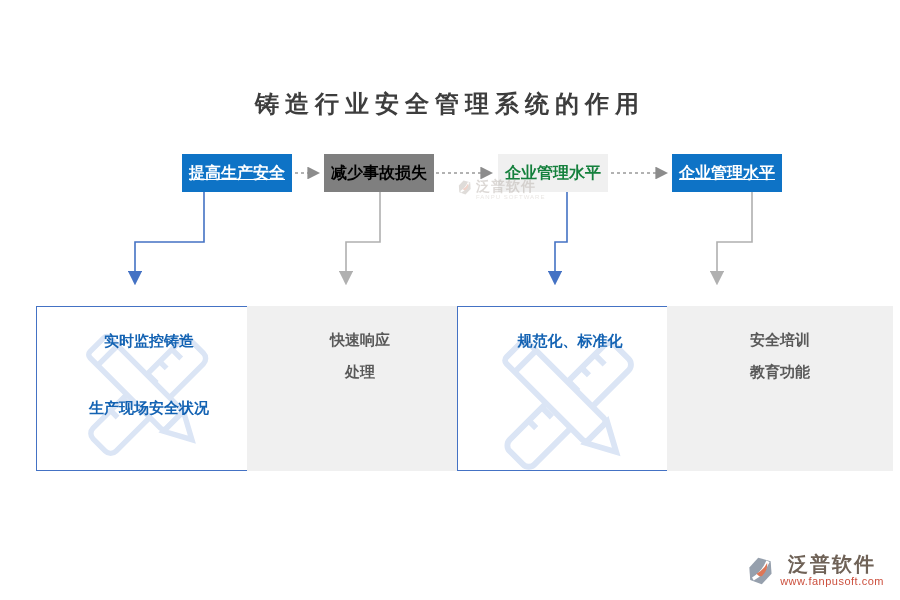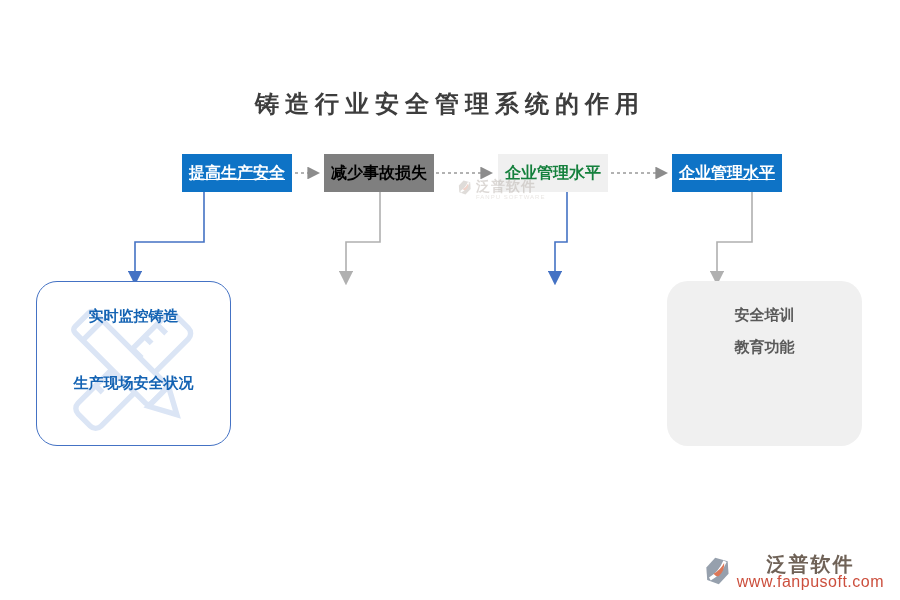--- a/index.html
+++ b/index.html
@@ -15,21 +15,21 @@
   
   .tbox {
     position:absolute; top:154px; width:110px; height:38px; line-height:38px;
     text-align:center; font-size:16px; font-weight:bold; white-space:nowrap;
   }
   .tbox-blue  { background:#0e73c6; color:#ffffff;text-decoration:underline; }
   .tbox-gray  { background:#7f7f7f; color:#000000; }
   .tbox-light { background:#f0f0f0; color:#15803d; }
   
   .bbox {
-    position:absolute; top:281px; width:195px; height:165px; box-sizing:border-box;border-radius:21px;
+    position:absolute; top:306px; width:226px; height:165px; box-sizing:border-box;
   }
   .bbox-outlined { background:#ffffff; border:1px solid #4472c4; }
   .bbox-filled   { background:#f0f0f0; }
   .bline {
     position:absolute; left:0; width:100%; text-align:center;
     font-size:15px; z-index:2; white-space:nowrap;
   }
   .bbox-outlined .bline { color:#1463b3; font-weight:bold; }
   .bbox-filled   .bline { color:#595959; font-weight:bold; }
   .l1 { top:25px; }
@@ -55,21 +55,21 @@
   }
   
   .footer-logo {
     position:absolute; right:16px; bottom:12px; display:flex; align-items:center;
   }
   .footer-txt { margin-left:4px; text-align:center; }
   .footer-brand {
     font-size:20px; font-weight:bold; color:#6f6257; letter-spacing:2px; line-height:22px;
   }
   .footer-url {
-    font-size:16px; color:#cc4f3d; letter-spacing:0.5px; line-height:13px;
+    font-size:11px; color:#cc4f3d; letter-spacing:0.5px; line-height:13px;
   }
 </style>
 </head>
 <body>
 
 <div class="canvas">
 
   <div class="page-title">铸造行业安全管理系统的作用</div>
 
   <div class="tbox tbox-blue" style="left:182px">提高生产安全</div>
@@ -111,21 +111,42 @@
           <rect x="47" y="-8" width="26" height="100" rx="4"></rect>
           <path d="M47 92 L73 92 L60 116 Z"></path>
           <path d="M47 6 h26" fill="none"></path>
         </g>
       </g>
     </svg>
     <div class="bline l1">实时监控铸造</div>
     <div class="bline l2">生产现场安全状况</div>
   </div>
 
+  <div class="bbox bbox-filled" style="left:247px">
+    <div class="bline l1">快速响应</div>
+    <div class="bline l2">处理</div>
+  </div>
 
+  <div class="bbox bbox-outlined" style="left:457px">
+    <svg class="wm-icon" width="140" height="140" viewBox="0 0 120 120" style="transform:translate(-50%,-38%)">
+      <g stroke="#dbe5f5" stroke-width="5" fill="#ffffff">
+        <g transform="rotate(45 60 60)">
+          <rect x="44" y="-4" width="30" height="128" rx="7"></rect>
+          <path d="M44 14 h12 M44 30 h9 M44 46 h12 M44 62 h9 M44 78 h12 M44 94 h9" fill="none"></path>
+        </g>
+        <g transform="rotate(-45 60 60)">
+          <rect x="47" y="-8" width="26" height="100" rx="4"></rect>
+          <path d="M47 92 L73 92 L60 116 Z"></path>
+          <path d="M47 6 h26" fill="none"></path>
+        </g>
+      </g>
+    </svg>
+    <div class="bline l1">规范化、标准化</div>
+    <div class="bline l2"></div>
+  </div>
 
   <div class="bbox bbox-filled" style="left:667px">
     <div class="bline l1">安全培训</div>
     <div class="bline l2">教育功能</div>
   </div>
 
   <div class="wm-center">
     <svg width="17" height="17" viewBox="0 0 36 36">
       <path d="M6 14 L16 3 L30 7 L31 21 L20 33 L7 28 Z" fill="#b9b2ac"></path>
       <path d="M10 27 Q21 21 27 7" stroke="#ffffff" stroke-width="4" fill="none"></path>

